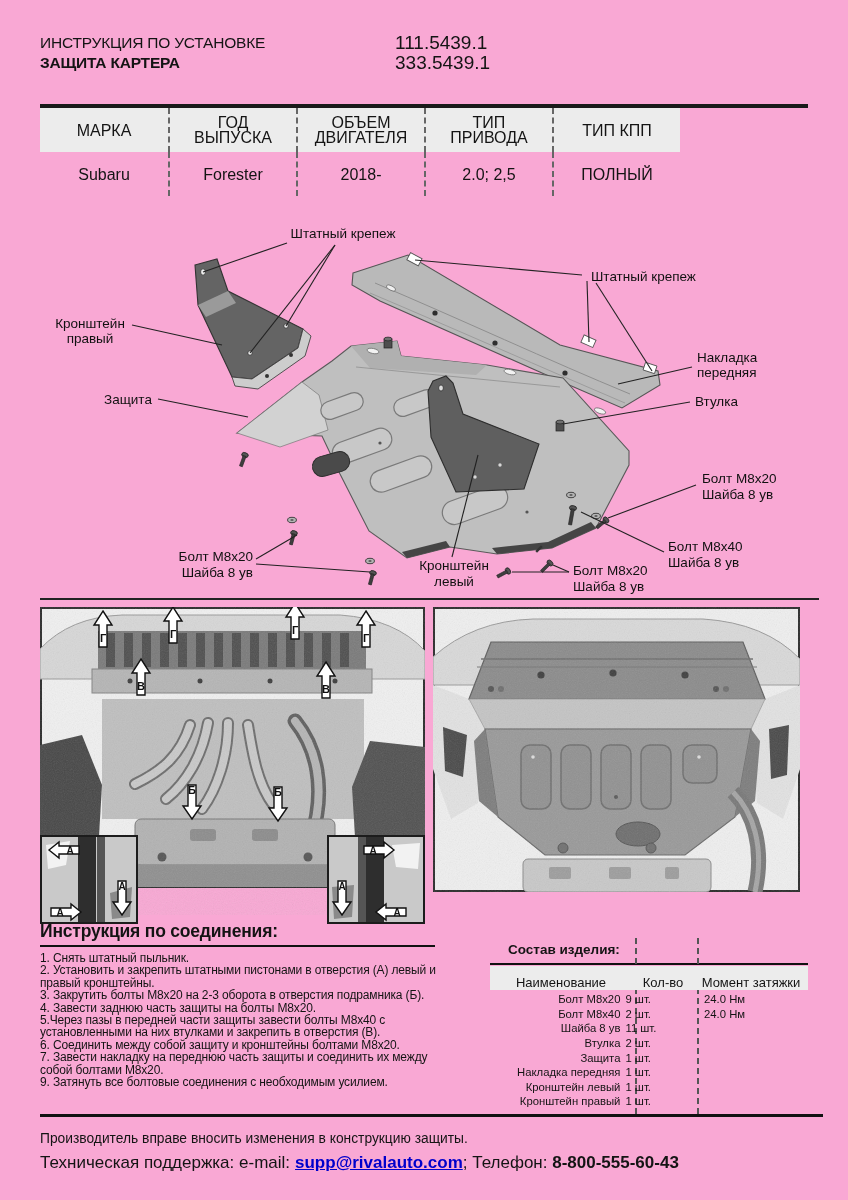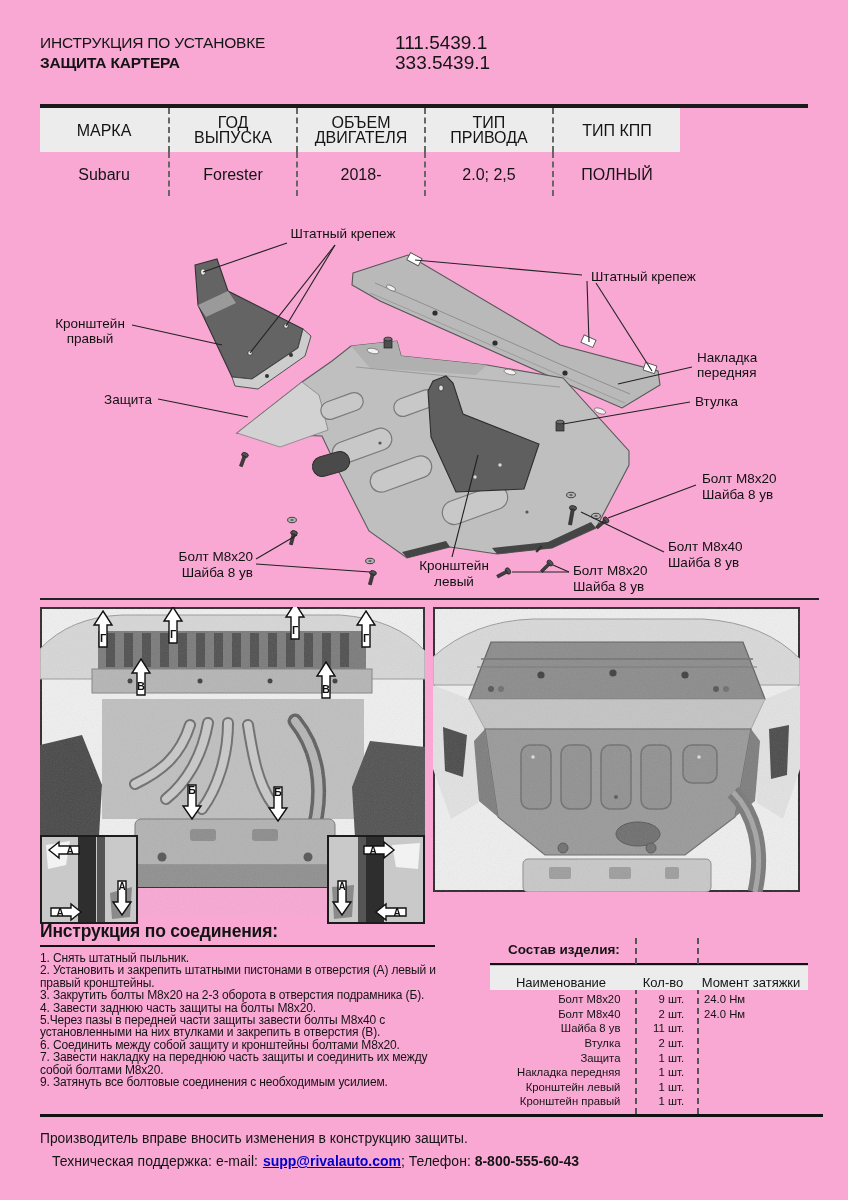--- a/index.html
+++ b/index.html
@@ -36,29 +36,29 @@
   .parts-title{position:absolute;left:508px;top:942px;font-size:13.5px;font-weight:bold;}
   .parts-topline{position:absolute;left:490px;top:963px;width:318px;border-top:2.5px solid #111;}
   .parts-header{position:absolute;left:490px;top:966px;width:318px;height:24px;background:#ececec;
                 display:flex;align-items:flex-end;font-size:13px;}
   .ph-name{width:142px;text-align:center;}
   .ph-qty{width:62px;text-align:center;}
   .ph-torque{width:114px;text-align:center;}
   .parts-rows{position:absolute;left:490px;top:992px;width:318px;font-size:11.3px;}
   .p-row{display:flex;height:14.6px;align-items:center;}
   .pr-name{width:138px;text-align:right;padding-right:5px;}
-  .pr-qty{width:62px;text-align:right;}
+  .pr-qty{width:62px;text-align:left;}
   .pr-torque{width:110px;text-align:left;padding-left:20px;}
   .parts-dash{position:absolute;top:938px;height:176px;border-left:2px dashed #555;width:0;}
   .dash1{left:635px;} .dash2{left:697px;}
   .bottom-line{position:absolute;left:40px;top:1114px;width:783px;border-top:3px solid #111;}
 
   
   .footer-l1{position:absolute;left:40px;top:1131px;font-size:13.8px;}
-  .footer-l2{position:absolute;left:52px;top:1153px;font-size:14px;}
+  .footer-l2{position:absolute;left:40px;top:1153px;font-size:17px;}
   .footer-l2 .email-link{font-weight:bold;text-decoration:underline;}
   .footer-l2 .phone{font-weight:bold;}
   .sp{margin-right:5px;}
 </style>
 </head>
 <body>
 
 <div class="page">
 
   <div class="title-block">

